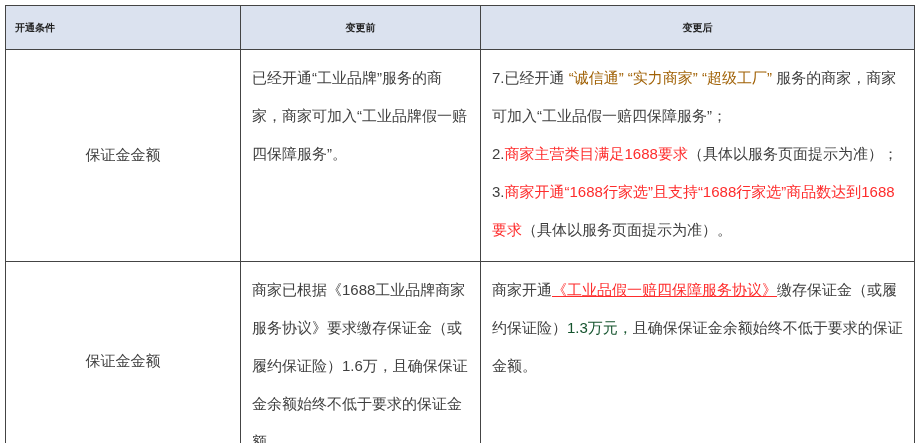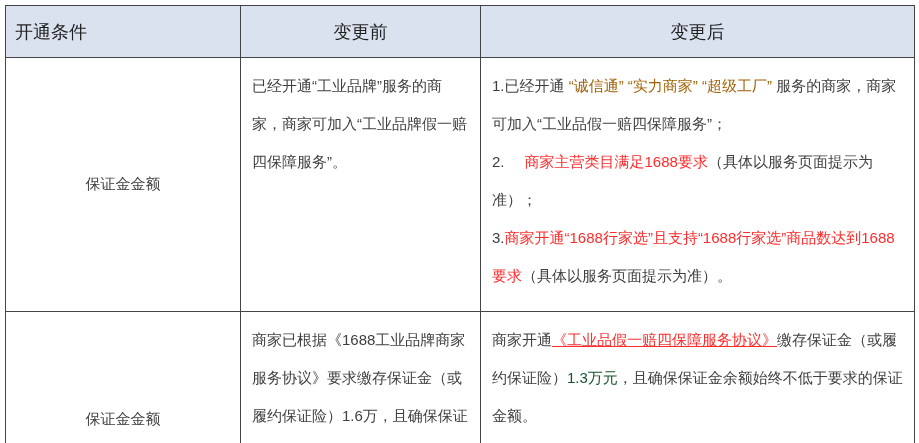--- a/index.html
+++ b/index.html
@@ -22,40 +22,40 @@
     border-collapse: collapse;
     table-layout: fixed;
     background: #ffffff;
   }
   table.cmp-table th,
   table.cmp-table td {
     border: 1px solid var(--border, #444444);
   }
   thead th {
     background: var(--header-bg, #dbe2ef);
-    height: 52px;
-    font-size: 18px;
-    font-weight: normal;
+    height: 44px;
+    font-size: 10px;
+    font-weight: bold;
     color: var(--header-text, #1f1f1f);
     text-align: center;
     vertical-align: middle;
   }
   thead th.cond-head {
     text-align: left;
     padding-left: 9px;
   }
   td.cond {
     text-align: center;
     vertical-align: middle;
     font-size: 15px;
     color: var(--text, #3f3f3f);
   }
   td.body {
     vertical-align: top;
-    padding: 9px 10px 16px 11px;
+    padding: 9px 10px 0 11px;
     font-size: 15px;
     line-height: 38px;
     color: var(--text, #3f3f3f);
     text-align: left;
   }
   td.body .para { margin: 0; }
   tr.row-1 { height: 212px; }
   tr.row-2 { height: 171px; }
   .seg-link { text-decoration: underline; cursor: pointer; text-align: center; }
 </style>
@@ -76,22 +76,22 @@
         <th>变更后</th>
       </tr>
     </thead>
     <tbody>
       <tr class="row-1">
         <td class="cond">保证金金额</td>
         <td class="body">
             <div class="para"><span>已经开通“工业品牌”服务的商家，商家可加入“工业品牌假一赔四保障服务”。</span></div>
           </td>
         <td class="body">
-            <div class="para"><span>1.已经开通 </span><span style="color: #a16207;">“诚信通” “实力商家” “超级工厂”</span><span> 服务的商家，商家可加入“工业品假一赔四保障服务”；</span></div>
-            <div class="para"><span>2.</span><span style="color: rgb(254, 44, 44); margin-left: 20px;">商家主营类目满足1688要求</span><span>（具体以服务页面提示为准）；</span></div>
+            <div class="para"><span>7.已经开通 </span><span style="color: #a16207;">“诚信通” “实力商家” “超级工厂”</span><span> 服务的商家，商家可加入“工业品假一赔四保障服务”；</span></div>
+            <div class="para"><span>2.</span><span style="color: rgb(254, 44, 44);">商家主营类目满足1688要求</span><span>（具体以服务页面提示为准）；</span></div>
             <div class="para"><span>3.</span><span style="color: rgb(254, 44, 44);">商家开通“1688行家选”且支持“1688行家选”商品数达到1688要求</span><span>（具体以服务页面提示为准）。</span></div>
           </td>
       </tr>
       <tr class="row-2">
         <td class="cond">保证金金额</td>
         <td class="body">
             <div class="para"><span>商家已根据《1688工业品牌商家服务协议》要求缴存保证金（或履约保证险）1.6万，且确保保证金余额始终不低于要求的保证金额。</span></div>
           </td>
         <td class="body">
             <div class="para"><span>商家开通</span><span class="seg-link" style="color: rgb(254, 44, 44);">《工业品假一赔四保障服务协议》</span><span>缴存保证金（或履约保证险）</span><span style="color: #14532d;">1.3万元，</span><span>且确保保证金余额始终不低于要求的保证金额。</span></div>

